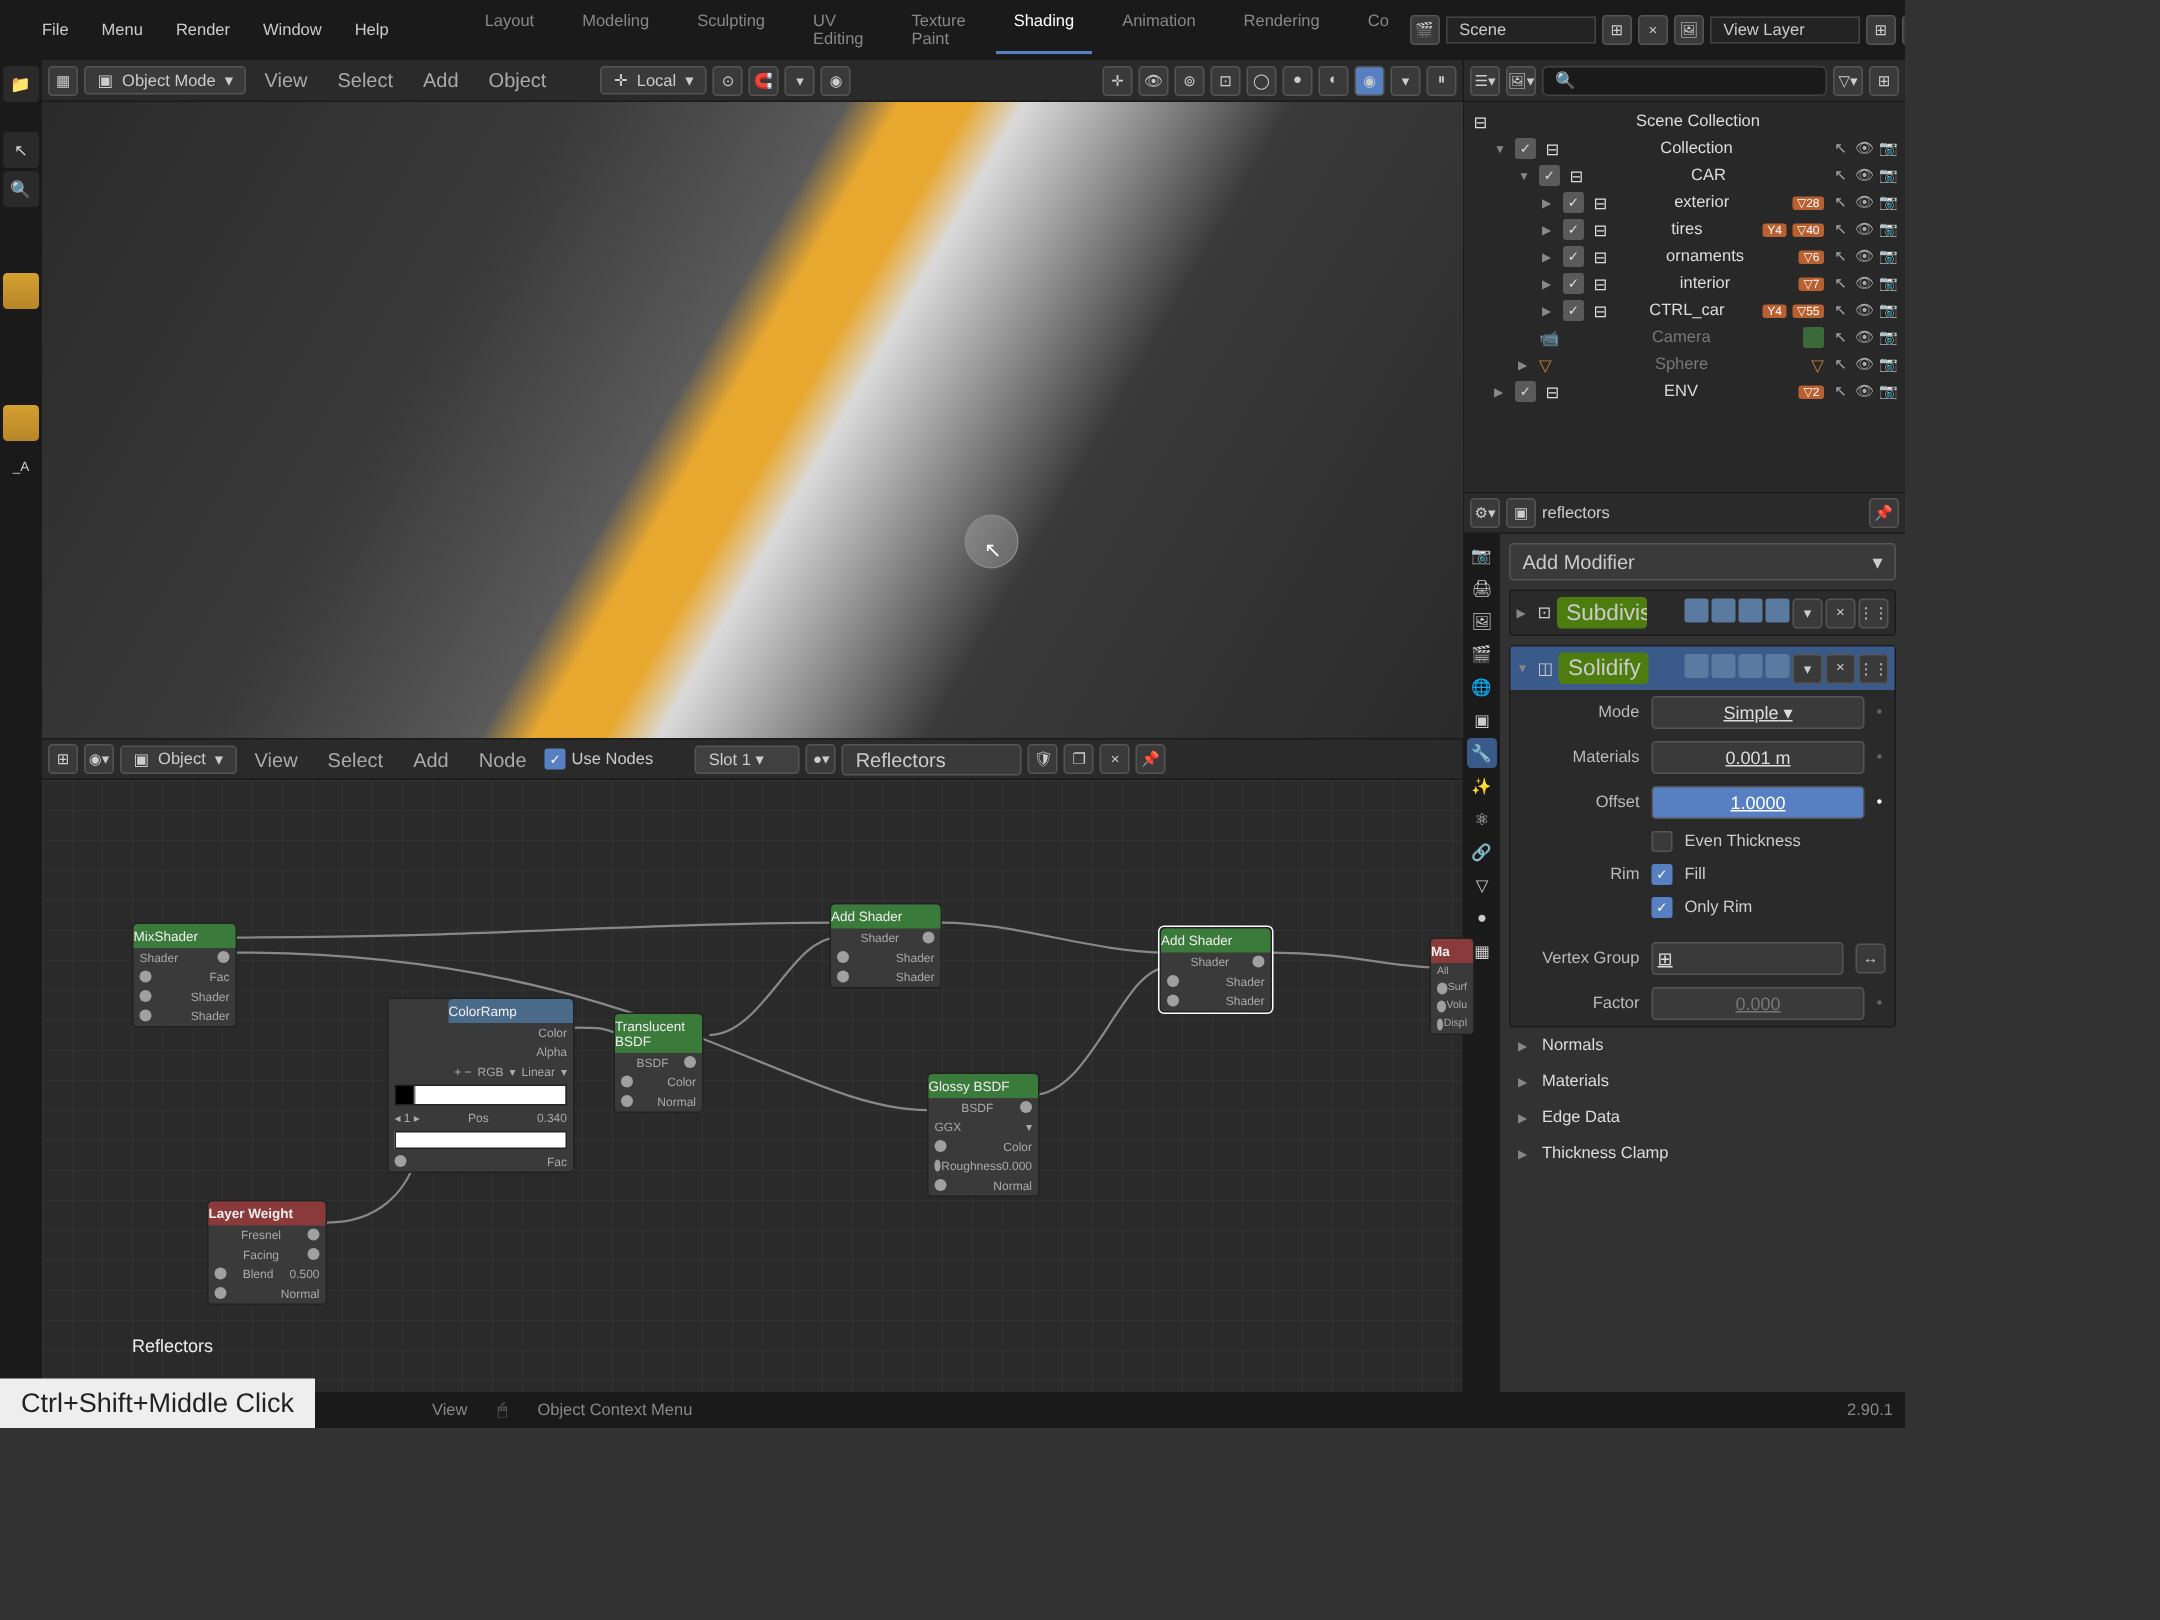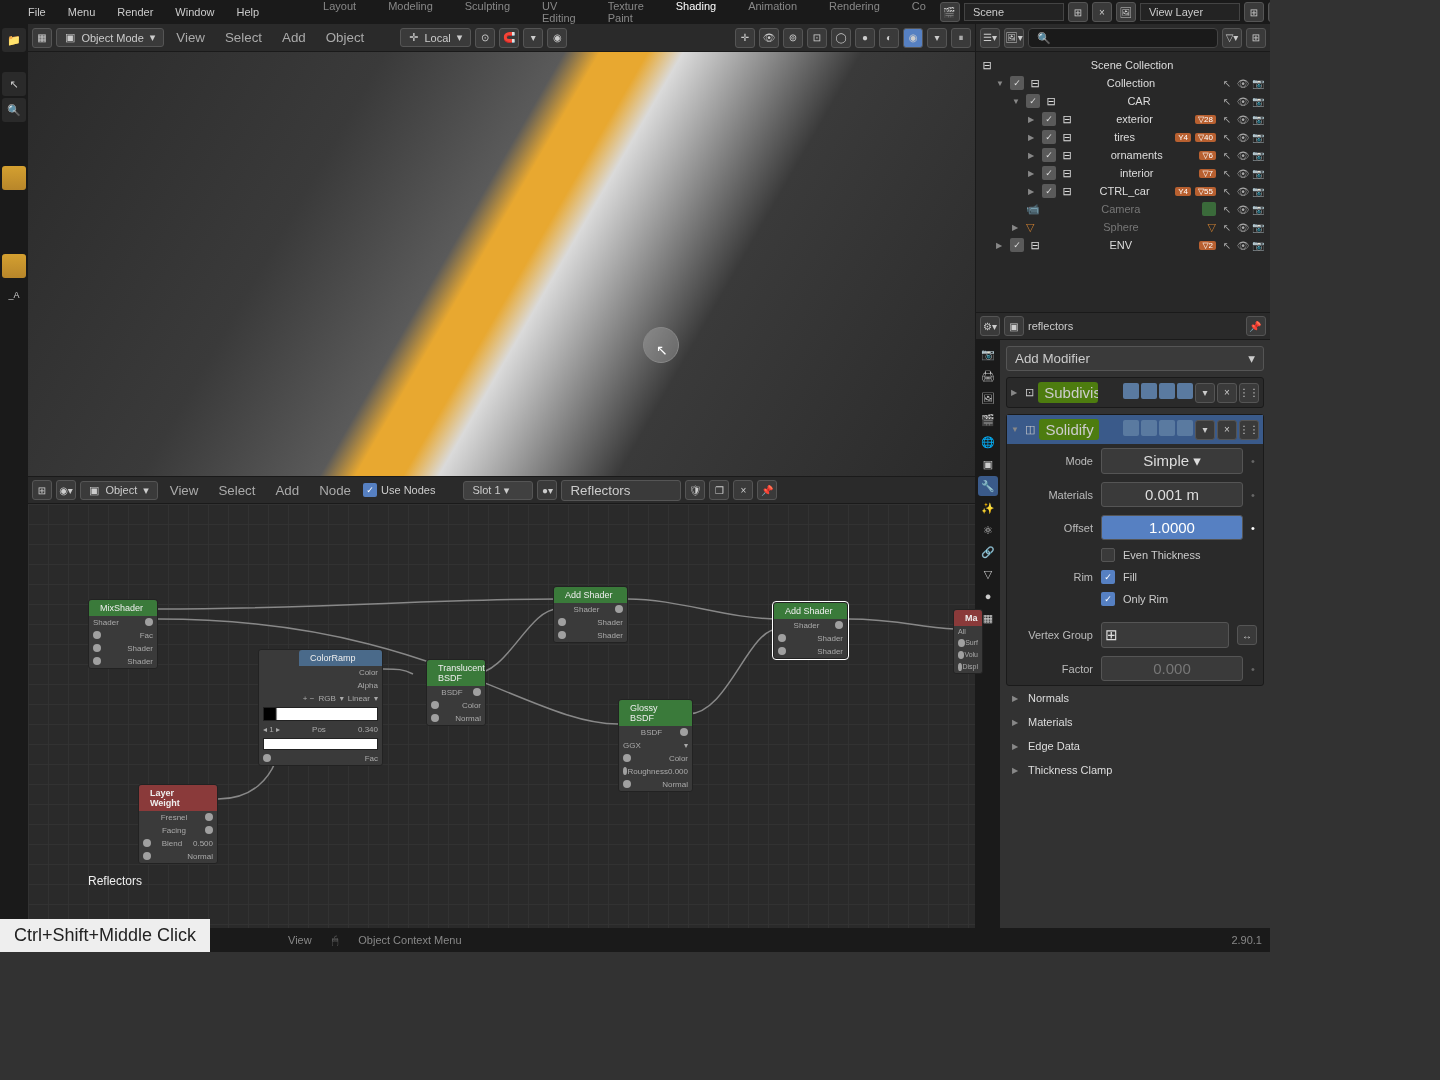--- a/index.html
+++ b/index.html
@@ -1,17 +1,17 @@
 <!DOCTYPE html>
 <html><head>
 <meta charset="utf-8">
 <style>
 * { margin:0; padding:0; box-sizing:border-box; font-family:Arial,sans-serif; }
 body { background:#323232; color:#ccc; font-size:11px; width:1270px; height:952px; overflow:hidden; position:relative; }
-.topbar { height:24px; background:#1a1a1a; display:flex; align-items:center; padding:0 8px; gap:2px; }
+.topbar { height:40px; background:#1a1a1a; display:flex; align-items:center; padding:0 8px; gap:2px; }
 .logo { width:18px; height:18px; background:#ff7f2a; border-radius:50%; margin-right:8px; }
 .menu-item { padding:4px 10px; cursor:pointer; color:#ccc; }
 .tabs { display:flex; margin-left:40px; gap:8px; }
 .tab { padding:4px 12px; color:#888; cursor:pointer; }
 .tab.active { color:#fff; border-bottom:2px solid #5680c2; }
 .topbar-right { margin-left:auto; display:flex; align-items:center; gap:4px; }
 .scene-input { background:#232323; border:1px solid #444; padding:2px 8px; color:#ccc; font-size:11px; width:100px; }
 .layer-input { background:#232323; border:1px solid #444; padding:2px 8px; color:#ccc; font-size:11px; width:100px; }
 .icon-btn { width:20px; height:20px; background:#3a3a3a; border:1px solid #555; display:inline-flex; align-items:center; justify-content:center; cursor:pointer; border-radius:3px; font-size:10px; }
 
@@ -29,21 +29,21 @@
 .cursor-ring { position:absolute; left:615px; top:275px; width:36px; height:36px; border:1px solid #888; background:rgba(200,200,200,0.3); border-radius:50%; }
 .cursor-arrow { position:absolute; left:628px; top:290px; font-size:14px; color:#fff; }
 
 .node-editor-header { height:28px; background:#2a2a2a; display:flex; align-items:center; padding:0 4px; gap:4px; border-top:1px solid #1a1a1a; border-bottom:1px solid #1a1a1a; }
 .slot-drop { background:#404040; border:1px solid #555; padding:2px 8px; width:70px; color:#ccc; border-radius:3px; }
 .mat-drop { background:#3a3a3a; border:1px solid #555; padding:2px 8px; width:120px; color:#ccc; border-radius:3px; }
 .checkbox-ui { width:14px; height:14px; background:#5680c2; border-radius:2px; display:inline-flex; align-items:center; justify-content:center; color:#fff; font-size:9px; }
 
 .node-canvas { flex:1; background:#2a2a2a; background-image:linear-gradient(#323232 1px,transparent 1px),linear-gradient(90deg,#323232 1px,transparent 1px); background-size:20px 20px; position:relative; min-height:380px; }
 .node { position:absolute; background:#3a3a3a; border:1px solid #222; border-radius:3px; font-size:9px; }
-.node-header { padding:3px 11px; font-size:9px; color:#eee; border-radius:3px 3px 0 0; }
+.node-header { padding:3px 0; font-size:9px; color:#eee; border-radius:3px 3px 0 0; }
 .node-header.green { background:#3a7a3a; }
 .node-header.blue { background:#4a6a8a;margin-left:40px; }
 .node-header.red { background:#8a3a3a;font-weight:bold; }
 .node-row { display:flex; justify-content:space-between; padding:2px 4px; font-size:8px; color:#aaa; }
 .node-socket { width:8px; height:8px; border-radius:50%; background:#a0a0a0; display:inline-block; }
 .node-label-bottom { position:absolute; bottom:40px; left:60px; color:#eee; font-size:12px; }
 
 .right-col { width:295px; display:flex; flex-direction:column; background:#2a2a2a; border-left:1px solid #1a1a1a; }
 .outliner-header { height:28px; background:#2a2a2a; display:flex; align-items:center; padding:0 4px; gap:4px; border-bottom:1px solid #1a1a1a; }
 .search-box { flex:1; background:#1a1a1a; border:1px solid #444; padding:2px 20px 2px 8px; color:#ccc; border-radius:4px; font-size:11px; height:20px; }
@@ -70,21 +70,21 @@
 .props-body { flex:1; padding:6px; overflow-y:auto; background:#323232; }
 .add-mod { background:#3a3a3a; border:1px solid #555; padding:4px 8px; width:100%; text-align:left; color:#ccc; border-radius:3px; display:flex; justify-content:space-between; align-items:center; }
 .mod-panel { margin-top:6px; background:#2a2a2a; border:1px solid #1a1a1a; border-radius:3px; }
 .mod-head { display:flex; align-items:center; gap:4px; padding:4px; }
 .mod-head.selected { background:#3a5a8a; }
 .mod-name { background:#4d7c0f; padding:2px 6px; border-radius:3px; font-size:15px; flex:0 0 60px; overflow:hidden; }
 .mod-btns { display:flex; gap:2px; margin-left:auto; }
 .mod-btn { width:16px; height:16px; background:#5a7aa0; border-radius:2px; }
 .prop-row { display:flex; align-items:center; padding:4px 6px; gap:8px; }
 .prop-label { text-align:right; width:80px; color:#bbb; font-size:11px; }
-.prop-val { flex:1; background:#3a3a3a; border:1px solid #555; padding:3px; text-align:center; color:#ddd; border-radius:3px; font-size:15px; }
+.prop-val { flex:1; background:#3a3a3a; border:1px solid #555; padding:3px; text-align:center; color:#ddd; border-radius:3px; font-size:12px;text-decoration:underline; }
 .prop-val.blue { background:#5680c2; color:#fff; }
 .prop-check { width:14px; height:14px; background:#5680c2; border-radius:2px; display:inline-flex; align-items:center; justify-content:center; color:#fff; font-size:9px; }
 .prop-check.empty { background:#3a3a3a; border:1px solid #555; }
 .section-head { padding:6px; display:flex; align-items:center; gap:6px; color:#ddd; cursor:pointer; }
 
 .statusbar { height:24px; background:#1a1a1a; display:flex; align-items:center; padding:0 8px; gap:20px; color:#888; font-size:11px; position:absolute; bottom:0; width:100%; }
 .key-hint { position:absolute; bottom:0; left:0; background:#eee; color:#222; font-size:18px; padding:6px 14px; z-index:10; }
 svg.wire { position:absolute; pointer-events:none; }
 .wire path { stroke:#888; stroke-width:1.5; fill:none; }
 </style>
@@ -283,21 +283,21 @@
             <span class="node-socket"></span>
             <span>Blend</span>
             <span>0.500</span>
           </div>
         <div class="node-row">
             <span class="node-socket"></span>
             <span>Normal</span>
           </div>
       </div>
 
-      <div class="node" style="left:398px;top:155px;width:60px">
+      <div class="node" style="left:381px;top:155px;width:60px">
         <div class="node-header green">Translucent BSDF</div>
         <div class="node-row">
             <span></span>
             <span>BSDF</span>
             <span class="node-socket"></span>
           </div>
         <div class="node-row">
             <span class="node-socket"></span>
             <span>Color</span>
           </div>

